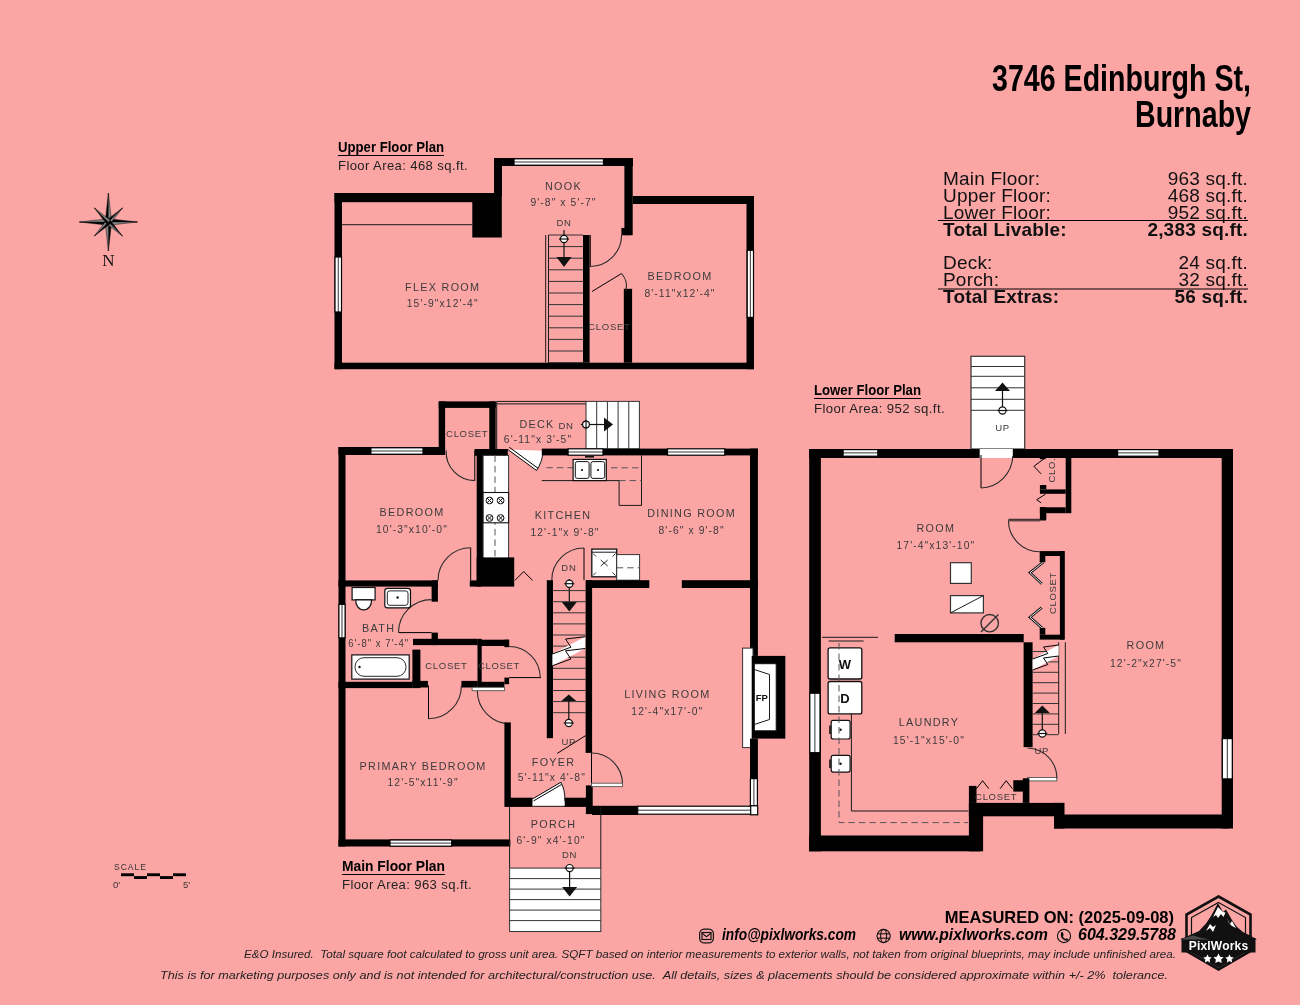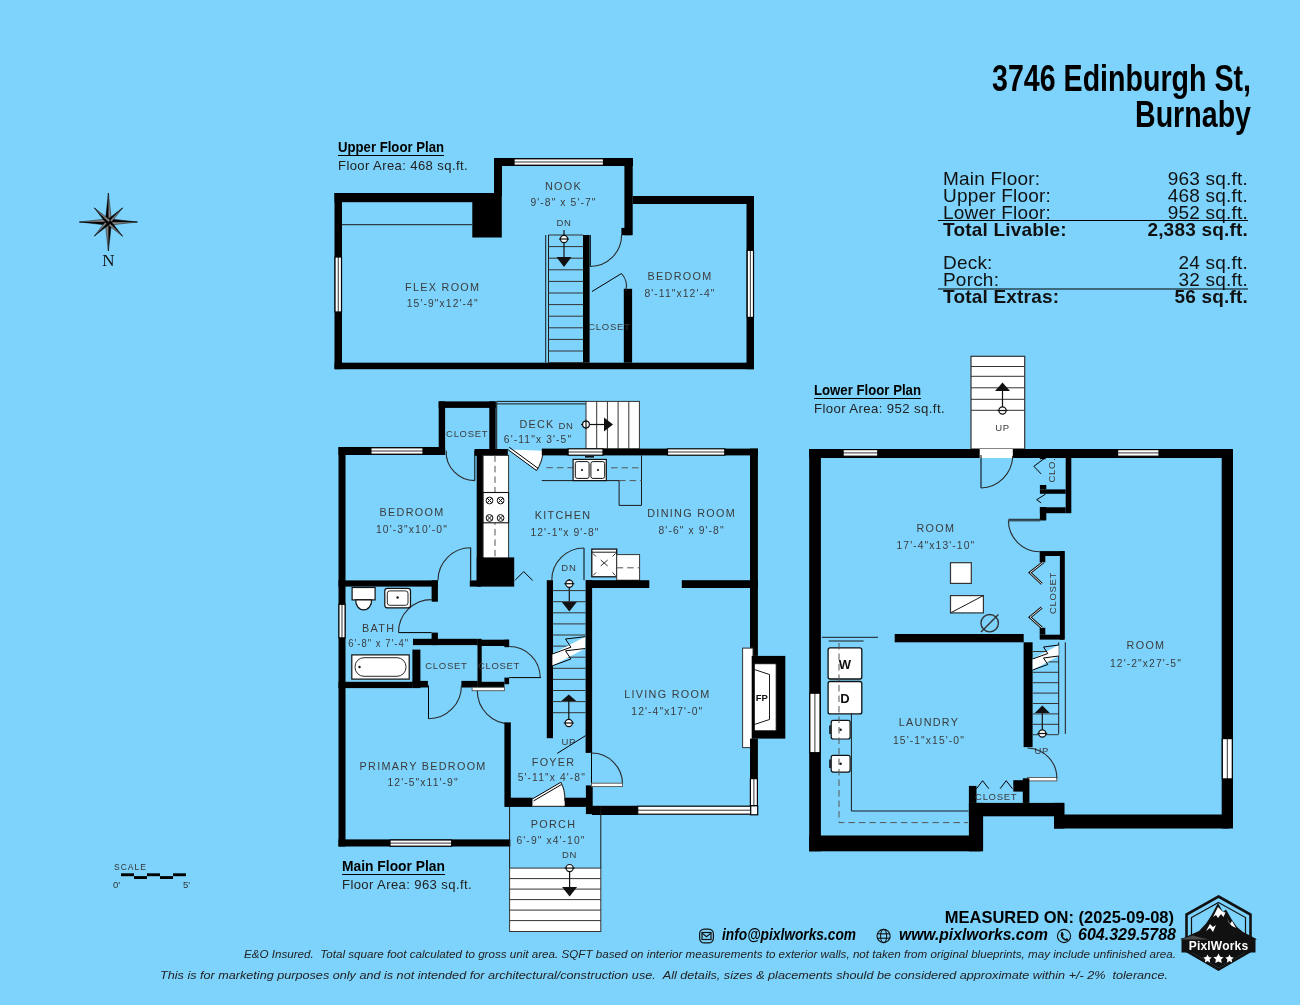--- a/index.html
+++ b/index.html
@@ -1,16 +1,16 @@
 <!DOCTYPE html>
 <html><head>
 <meta charset="utf-8">
 <style>
   html,body{margin:0;padding:0;background:#fff;}
-  #page{position:relative;width:1300px;height:1005px;background:#7dd3fc;overflow:hidden;
+  #page{position:relative;width:1300px;height:1005px;background:#fca5a5;overflow:hidden;
         font-family:"Liberation Sans",sans-serif;}
   svg{position:absolute;left:0;top:0;}
   .w{fill:#000;stroke:none;}
   .ln{stroke:#000;stroke-width:1;fill:none;}
   .thin{stroke:#1a1a1a;stroke-width:1;fill:none;}
   .arc{stroke:#2a2a2a;stroke-width:1.1;fill:none;}
   .dash{stroke:#555;stroke-width:1;fill:none;stroke-dasharray:6.5 4;}
   .stp{stroke:#333;stroke-width:1;fill:none;}
   .rm{font-size:10.8px;letter-spacing:1.3px;fill:#3b3b3b;text-anchor:middle;}
   .dm{font-size:10.3px;letter-spacing:1.1px;fill:#3b3b3b;text-anchor:middle;}

